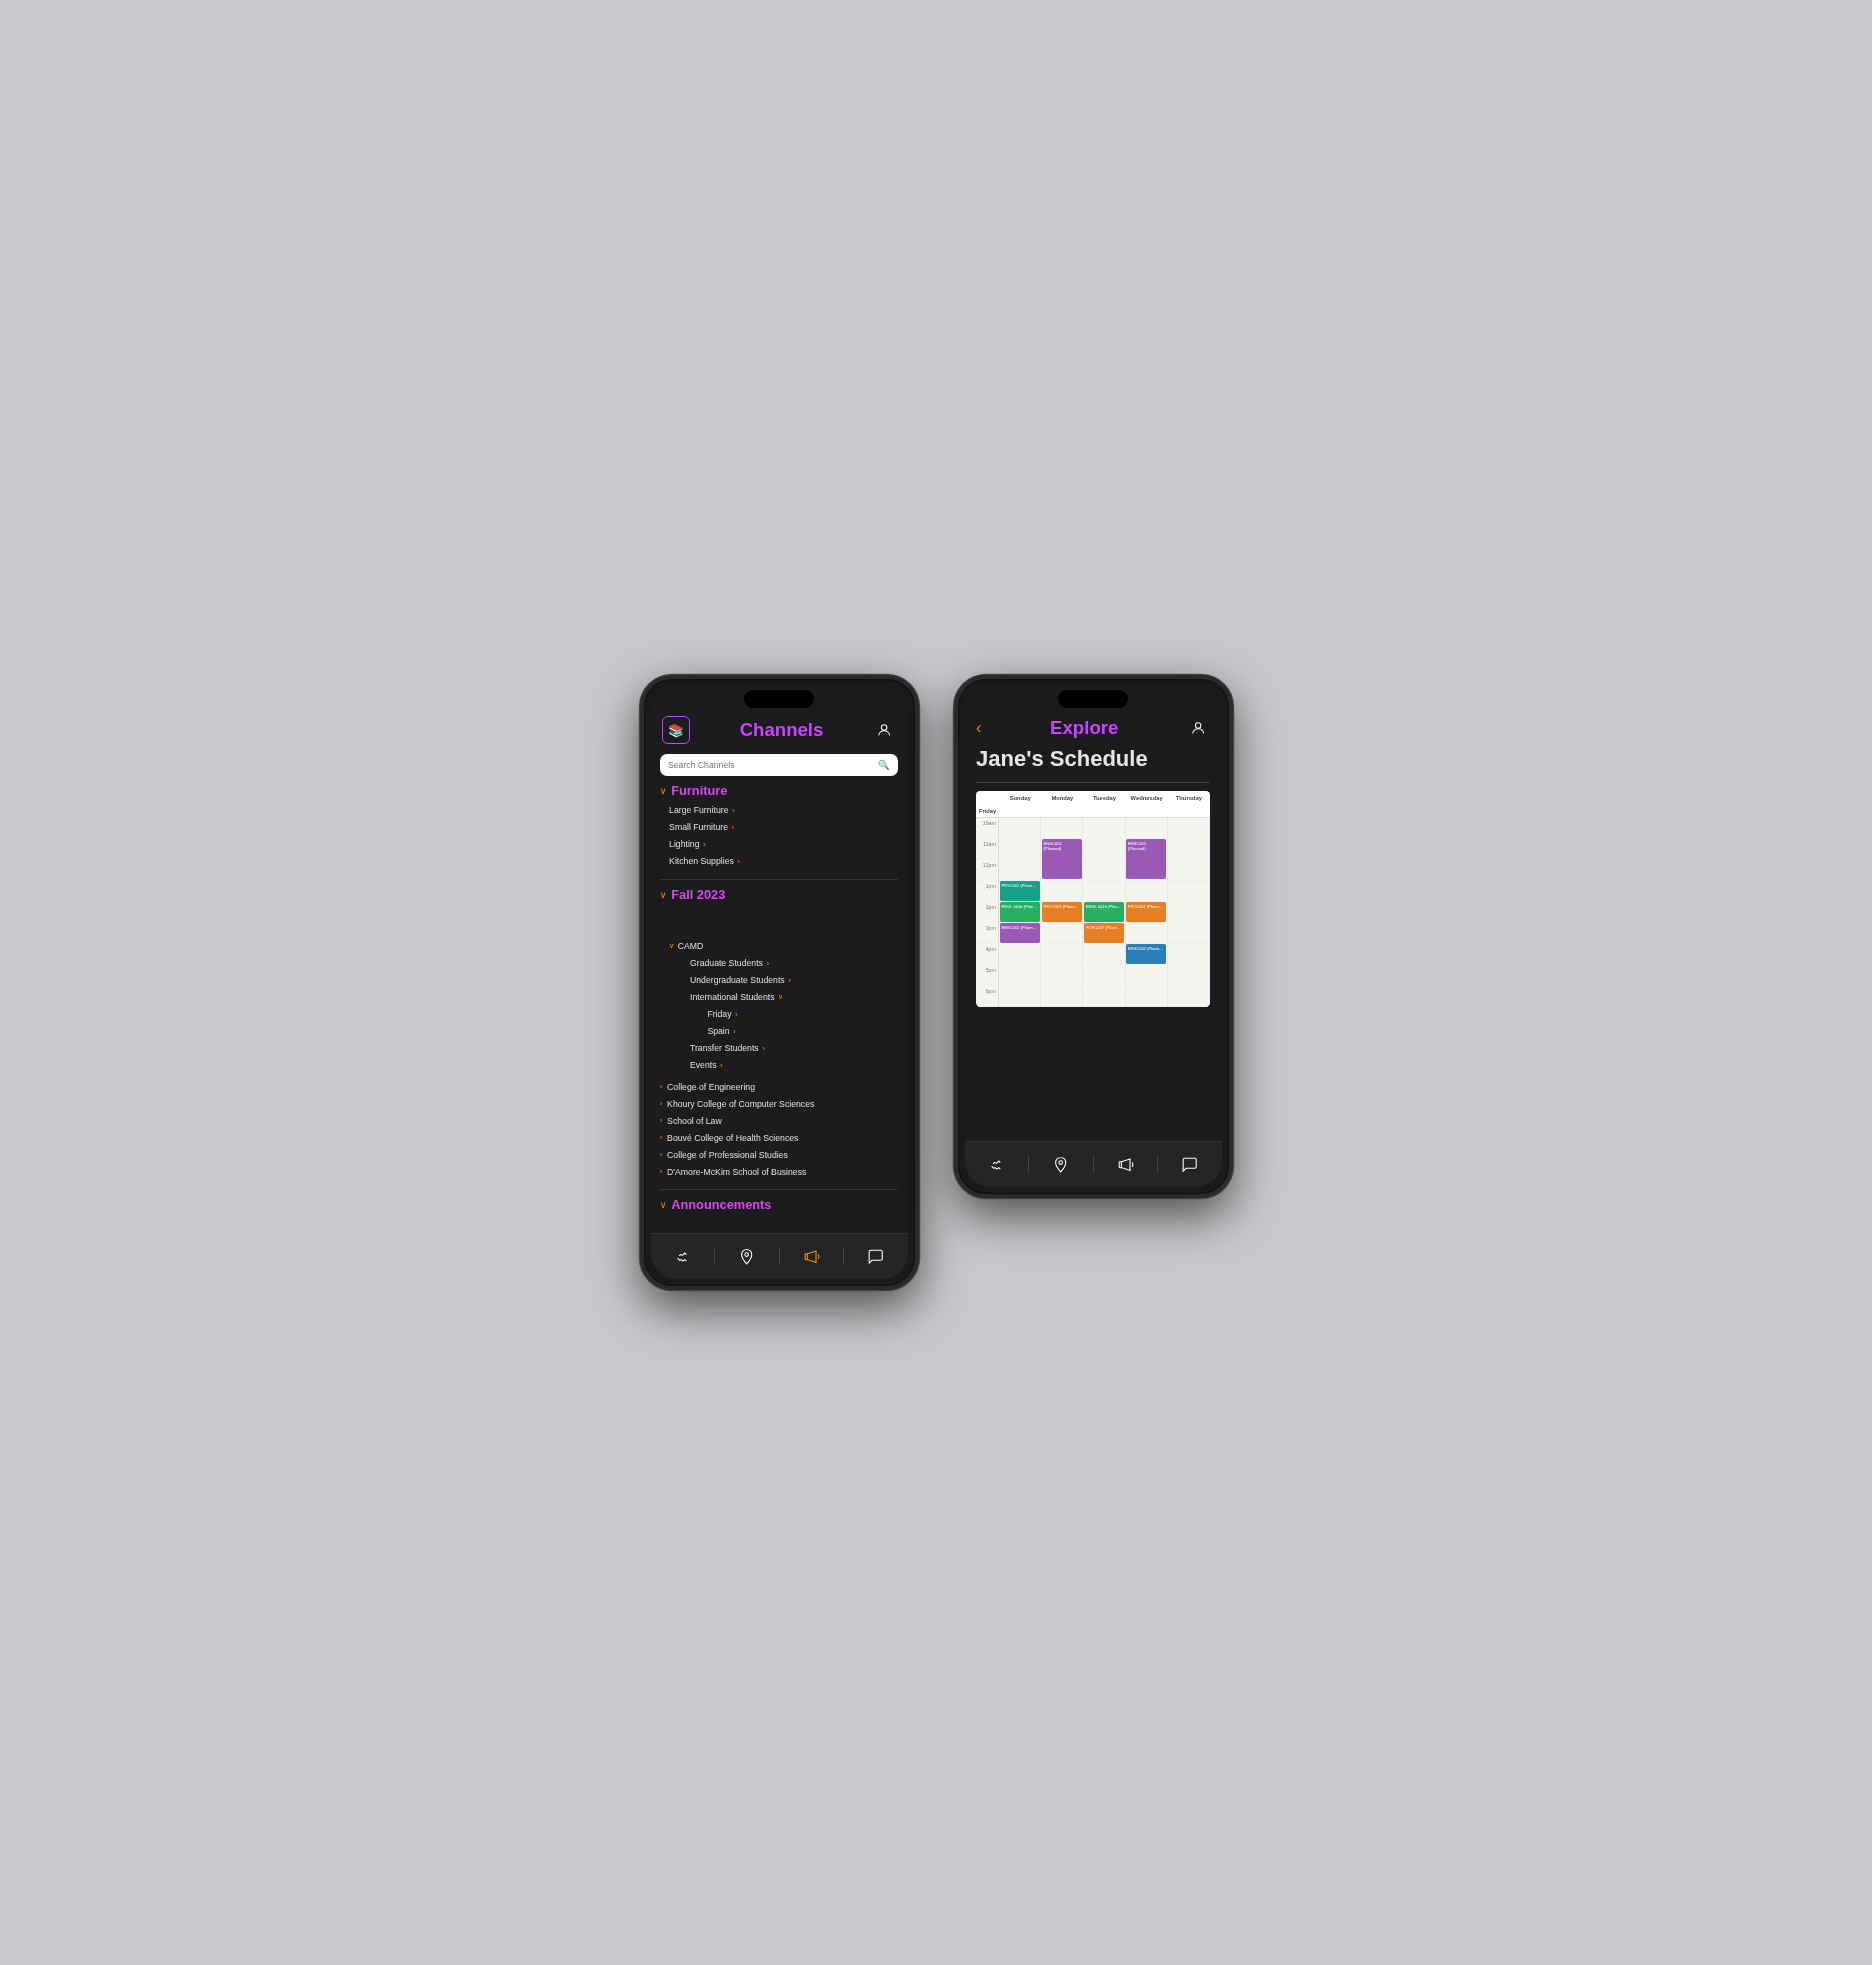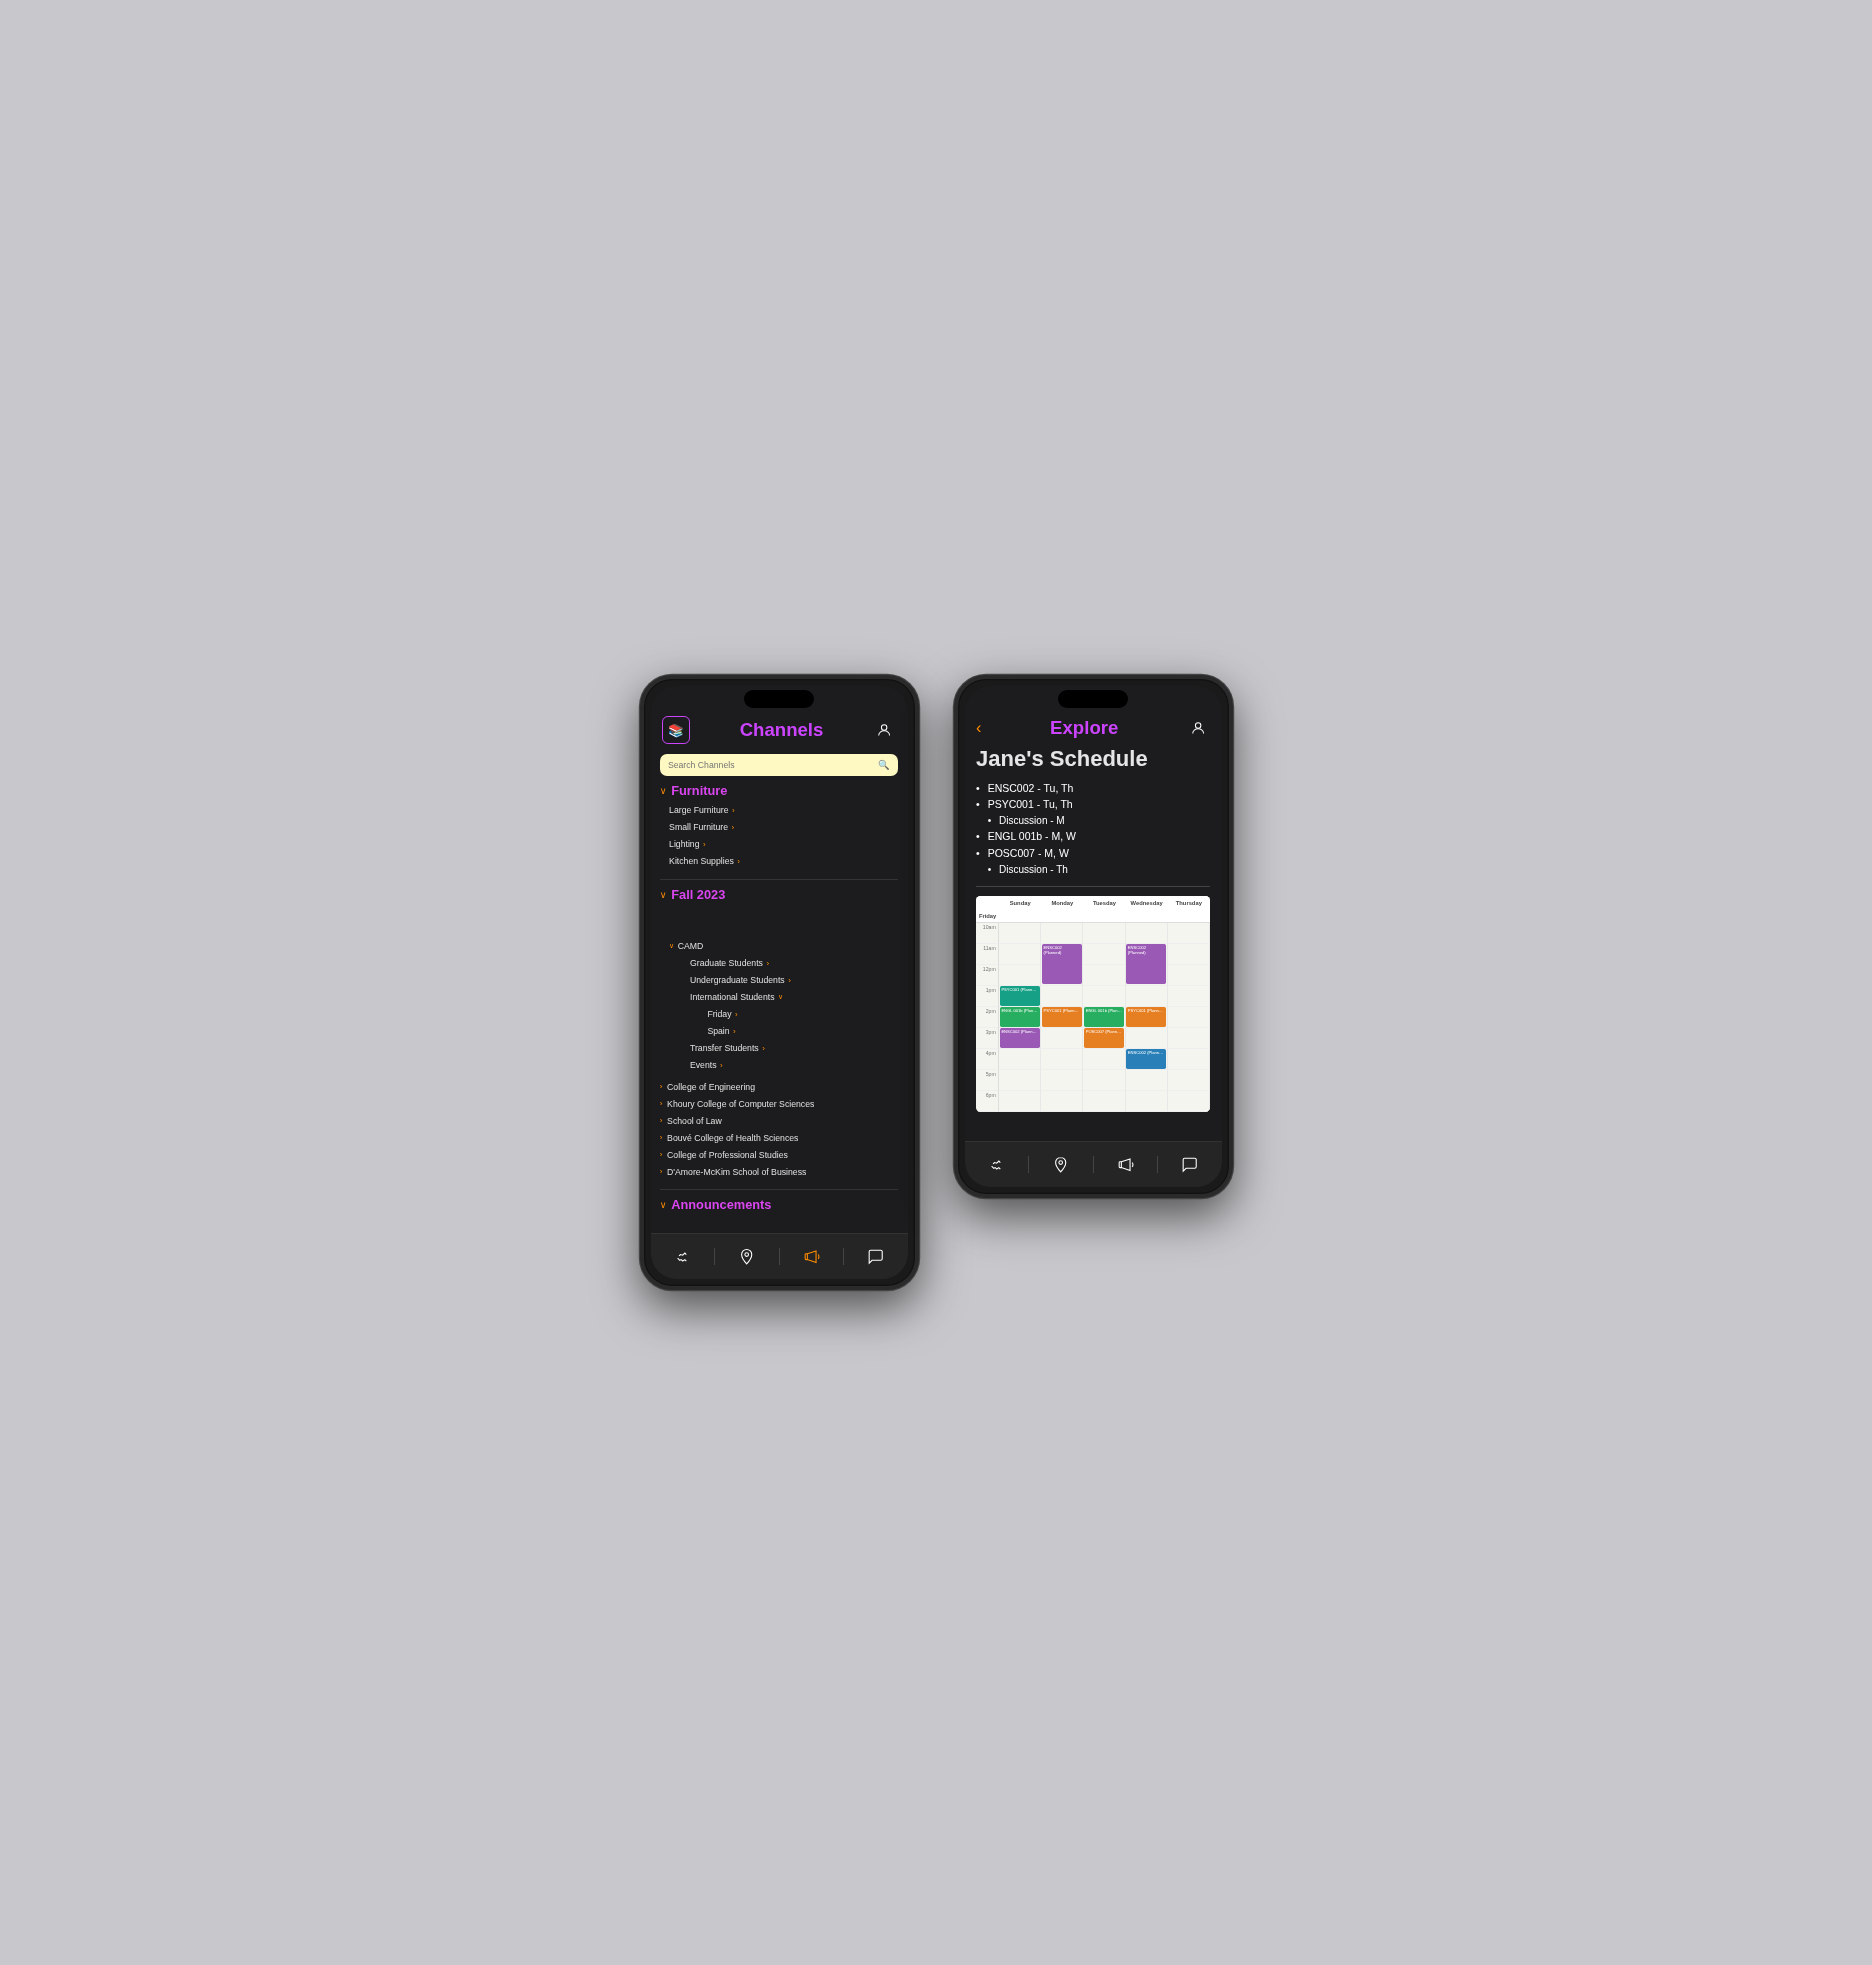--- a/index.html
+++ b/index.html
@@ -103,21 +103,21 @@
     .back-btn {
       color: #ff8c00;
       font-size: 16.3px;
       font-weight: 300;
       cursor: pointer;
     }
 
     
     .search-bar {
       margin: 2.3px 9.3px 7px;
-      background: #fef9c3;
+      background: #ffffff;
       border-radius: 7px;
       display: flex;
       align-items: center;
       padding: 5.8px 8.1px;
       flex-shrink: 0;
     }
 
     .search-bar input {
       flex: 1;
       background: transparent;
@@ -565,28 +565,20 @@
             <circle cx="12" cy="8" r="4"></circle>
             <path d="M4 20c0-4 3.6-7 8-7s8 3 8 7"></path>
           </svg>
         </div>
       </div>
 
       <div class="explore-content">
 
         <h1 class="schedule-title">Jane's Schedule</h1>
 
-        <ul class="schedule-list">
-          <li>ENSC002 - Tu, Th</li>
-          <li>PSYC001 - Tu, Th</li>
-          <li class="sub-item">Discussion - M</li>
-          <li>ENGL 001b - M, W</li>
-          <li>POSC007 - M, W</li>
-          <li class="sub-item">Discussion - Th</li>
-        </ul>
 
         <div class="schedule-divider"></div>
 
         <div class="calendar-container">
 
           <div class="calendar-header">
             <div class="cal-header-cell"></div>
             <div class="cal-header-cell">Sunday</div>
             <div class="cal-header-cell">Monday</div>
             <div class="cal-header-cell">Tuesday</div>

